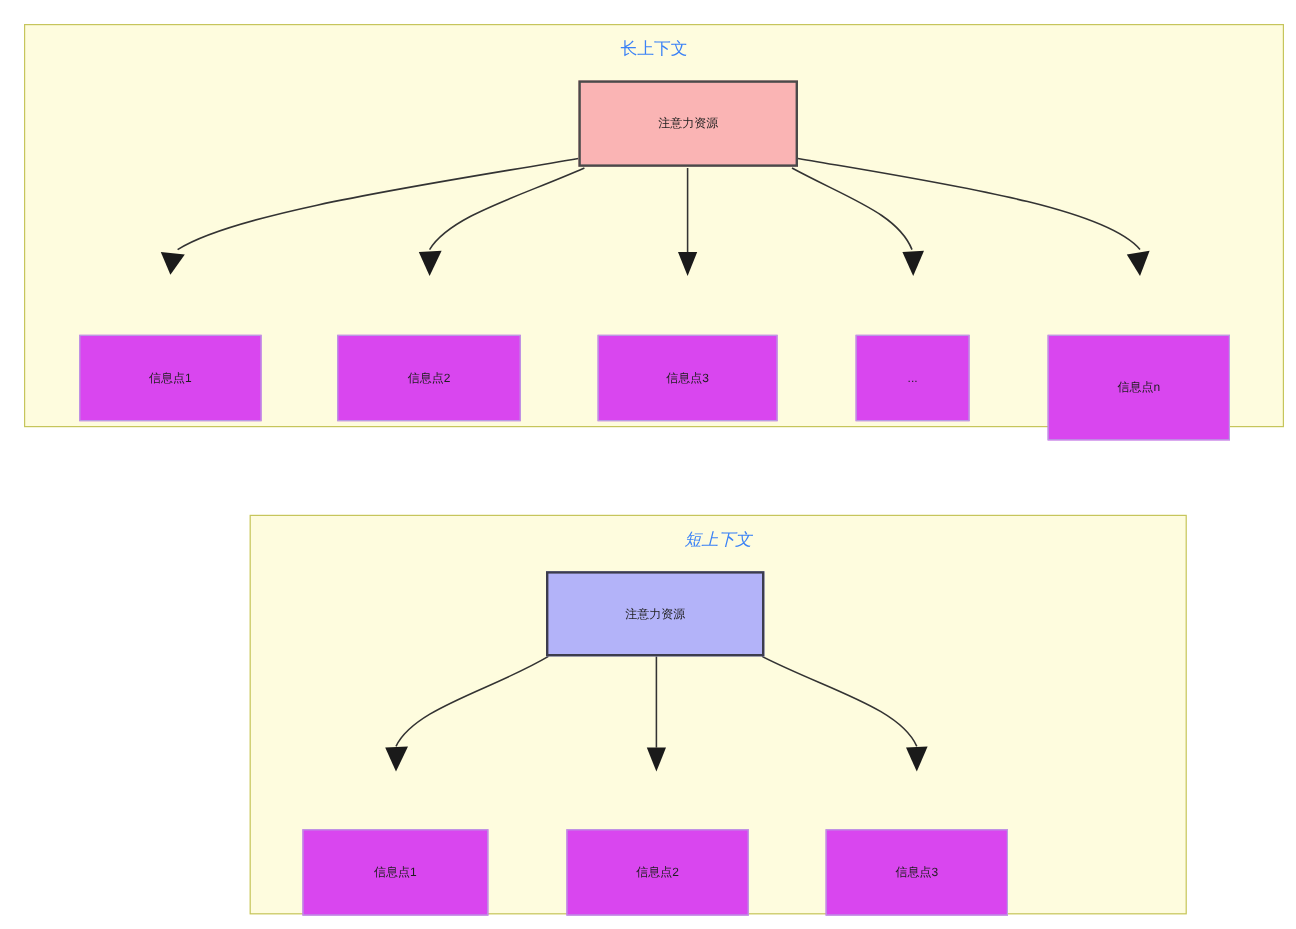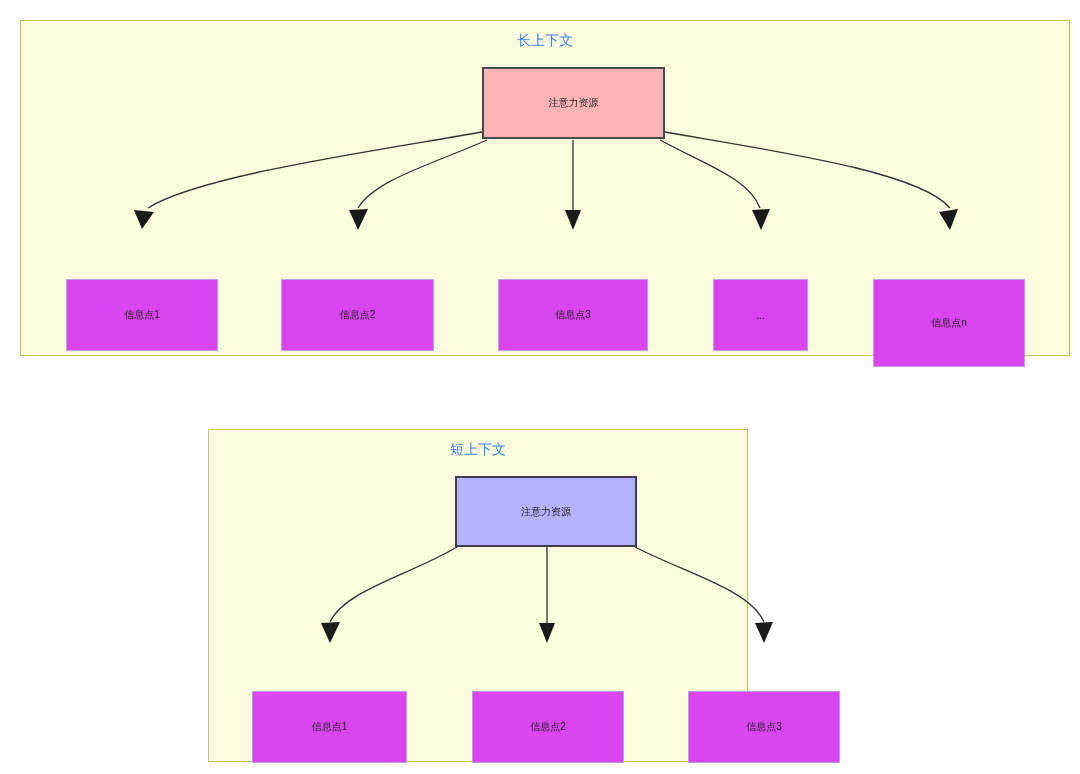--- a/index.html
+++ b/index.html
@@ -29,22 +29,23 @@
   }
   #group-long {
     left: 20px;
     top: 20px;
     width: 1050px;
     height: 336px;
   }
   #group-short {
     left: 208px;
     top: 429px;
-    width: 540px;
+    width: 781px;
     height: 333px;
+    font-style: italic;
   }
   .group-title {
     position: absolute;
     left: 0;
     width: 100%;
     text-align: center;
     font-size: 14px;
     color: #3b82f6;
     line-height: 20px;
     white-space: nowrap;

